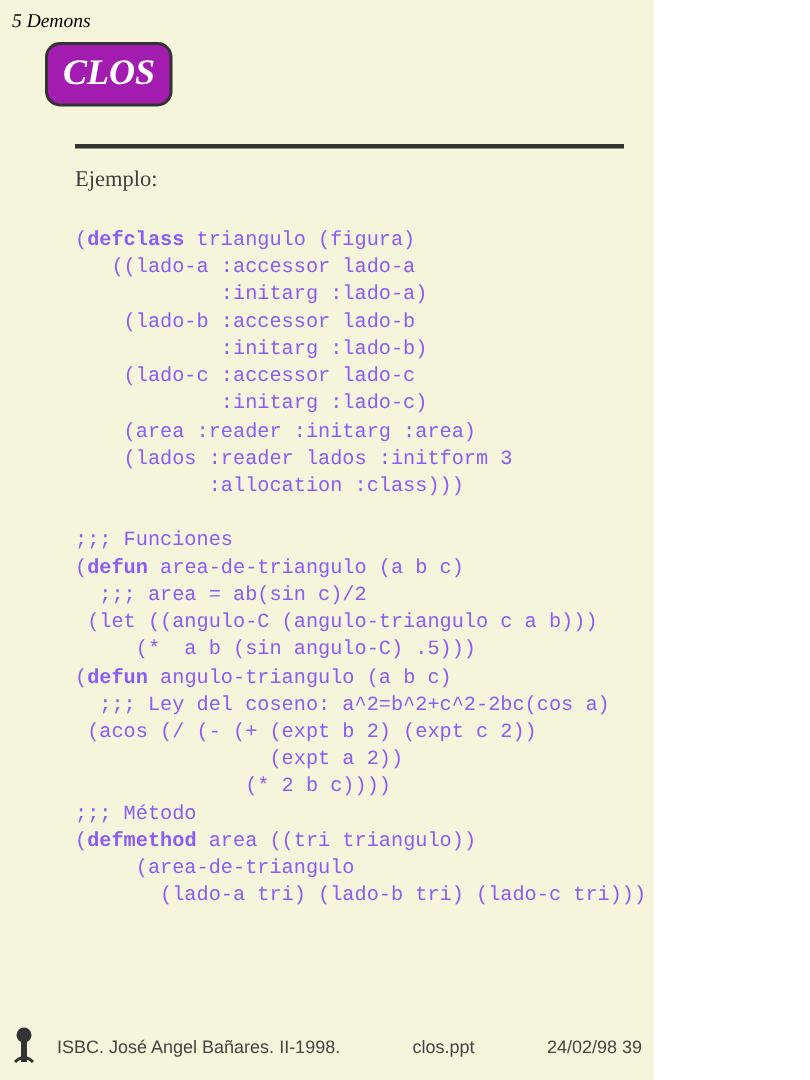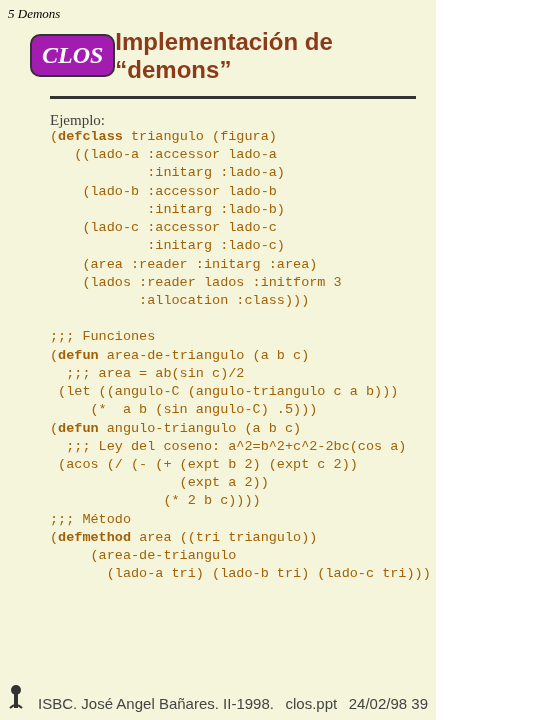--- a/index.html
+++ b/index.html
@@ -3,42 +3,38 @@
 <meta charset="utf-8">
 <style>
 body{margin:0;padding:0;background:#fff;font-family:Georgia,'Times New Roman',serif}
 .slide{width:436px;height:720px;background:#f5f5dc;position:relative;box-sizing:border-box}
 .chapter{position:absolute;top:6px;left:8px;font-style:italic;font-size:13px;font-family:'Times New Roman',serif}
 .header-row{position:absolute;top:28px;left:30px;right:20px;display:flex;align-items:center}
 .clos-badge{background:#a21caf;color:#fff;border:2px solid #333;border-radius:10px;padding:6px 10px;font-family:'Times New Roman',serif;font-weight:bold;font-style:italic;font-size:24px;margin-right:0}
 .title{color:#8b3a1a;font-family:Arial,sans-serif;font-weight:bold;font-size:24px;line-height:1.15}
 .rule{position:absolute;top:96px;left:50px;right:20px;height:3px;background:#333}
 .ejemplo{position:absolute;top:112px;left:50px;color:#404040;font-family:'Times New Roman',serif;font-size:15px}
-.code{position:absolute;top:128px;left:50px;right:14px;font-family:'Courier New',monospace;font-size:13.5px;line-height:1.35;white-space:pre;color:#a16207}
+.code{position:absolute;top:152px;left:50px;right:14px;font-family:'Courier New',monospace;font-size:13.5px;line-height:1.35;white-space:pre;color:#8b5cf6}
 .kw{font-weight:bold}
-.footer{position:absolute;bottom:8px;left:0;right:0;display:flex;align-items:flex-end;font-family:Arial,sans-serif;font-size:15px;color:#444}
+.footer{position:absolute;bottom:8px;left:0;right:0;display:flex;align-items:center;font-family:Arial,sans-serif;font-size:12px;color:#444}
 .logo{width:20px;height:28px;margin-left:6px;margin-right:12px;position:relative}
 .logo svg{width:100%;height:100%}
 .foot-left{flex:0 0 auto}
 .foot-mid{flex:1;text-align:center}
 .foot-right{flex:0 0 auto;margin-right:8px}
 </style>
 </head>
 <body>
 
 <div class="slide">
 
   <div class="chapter">5  Demons</div>
 
   <div class="header-row">
     <div class="clos-badge">CLOS</div>
-    <div class="title">
-      <span>Implementación de</span><br>
-      <span>“demons”</span>
-    </div>
   </div>
 
   <div class="rule"></div>
 
   <div class="ejemplo">Ejemplo:</div>
 
   <div class="code"><span>(</span><span class="kw">defclass</span><span> triangulo (figura)</span>
 <span>   ((lado-a :accessor lado-a</span>
 <span>            :initarg :lado-a)</span>
 <span>    (lado-b :accessor lado-b</span>

